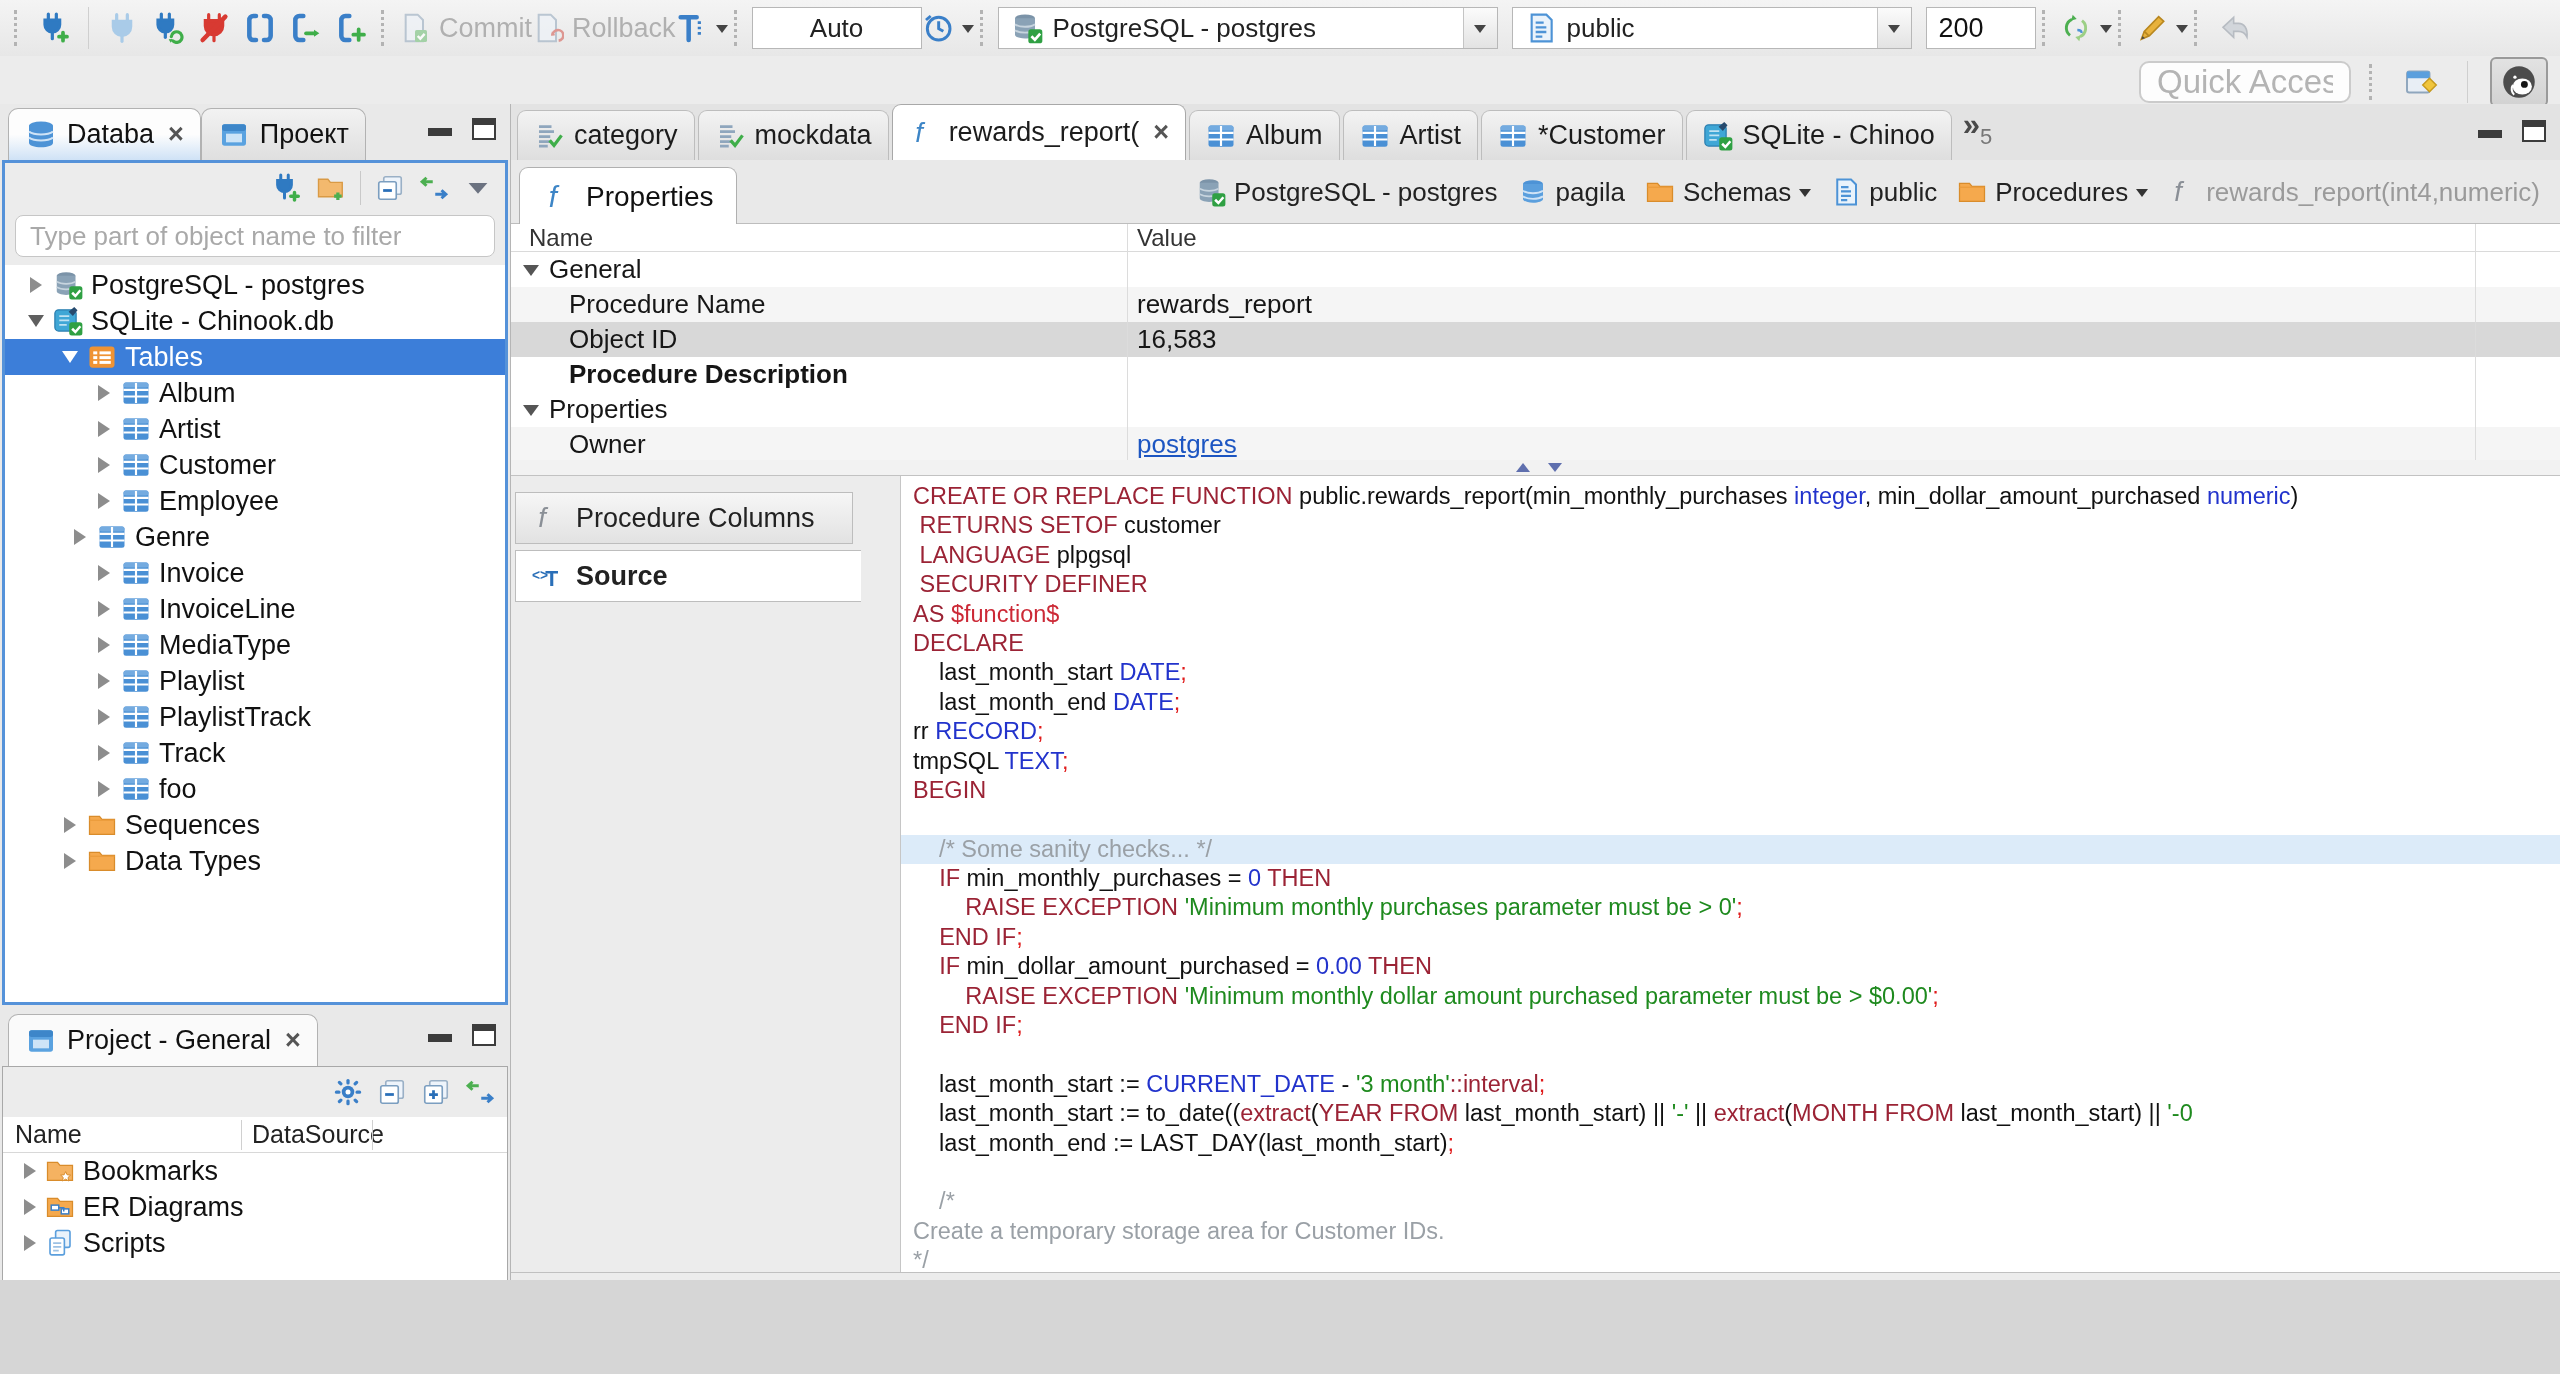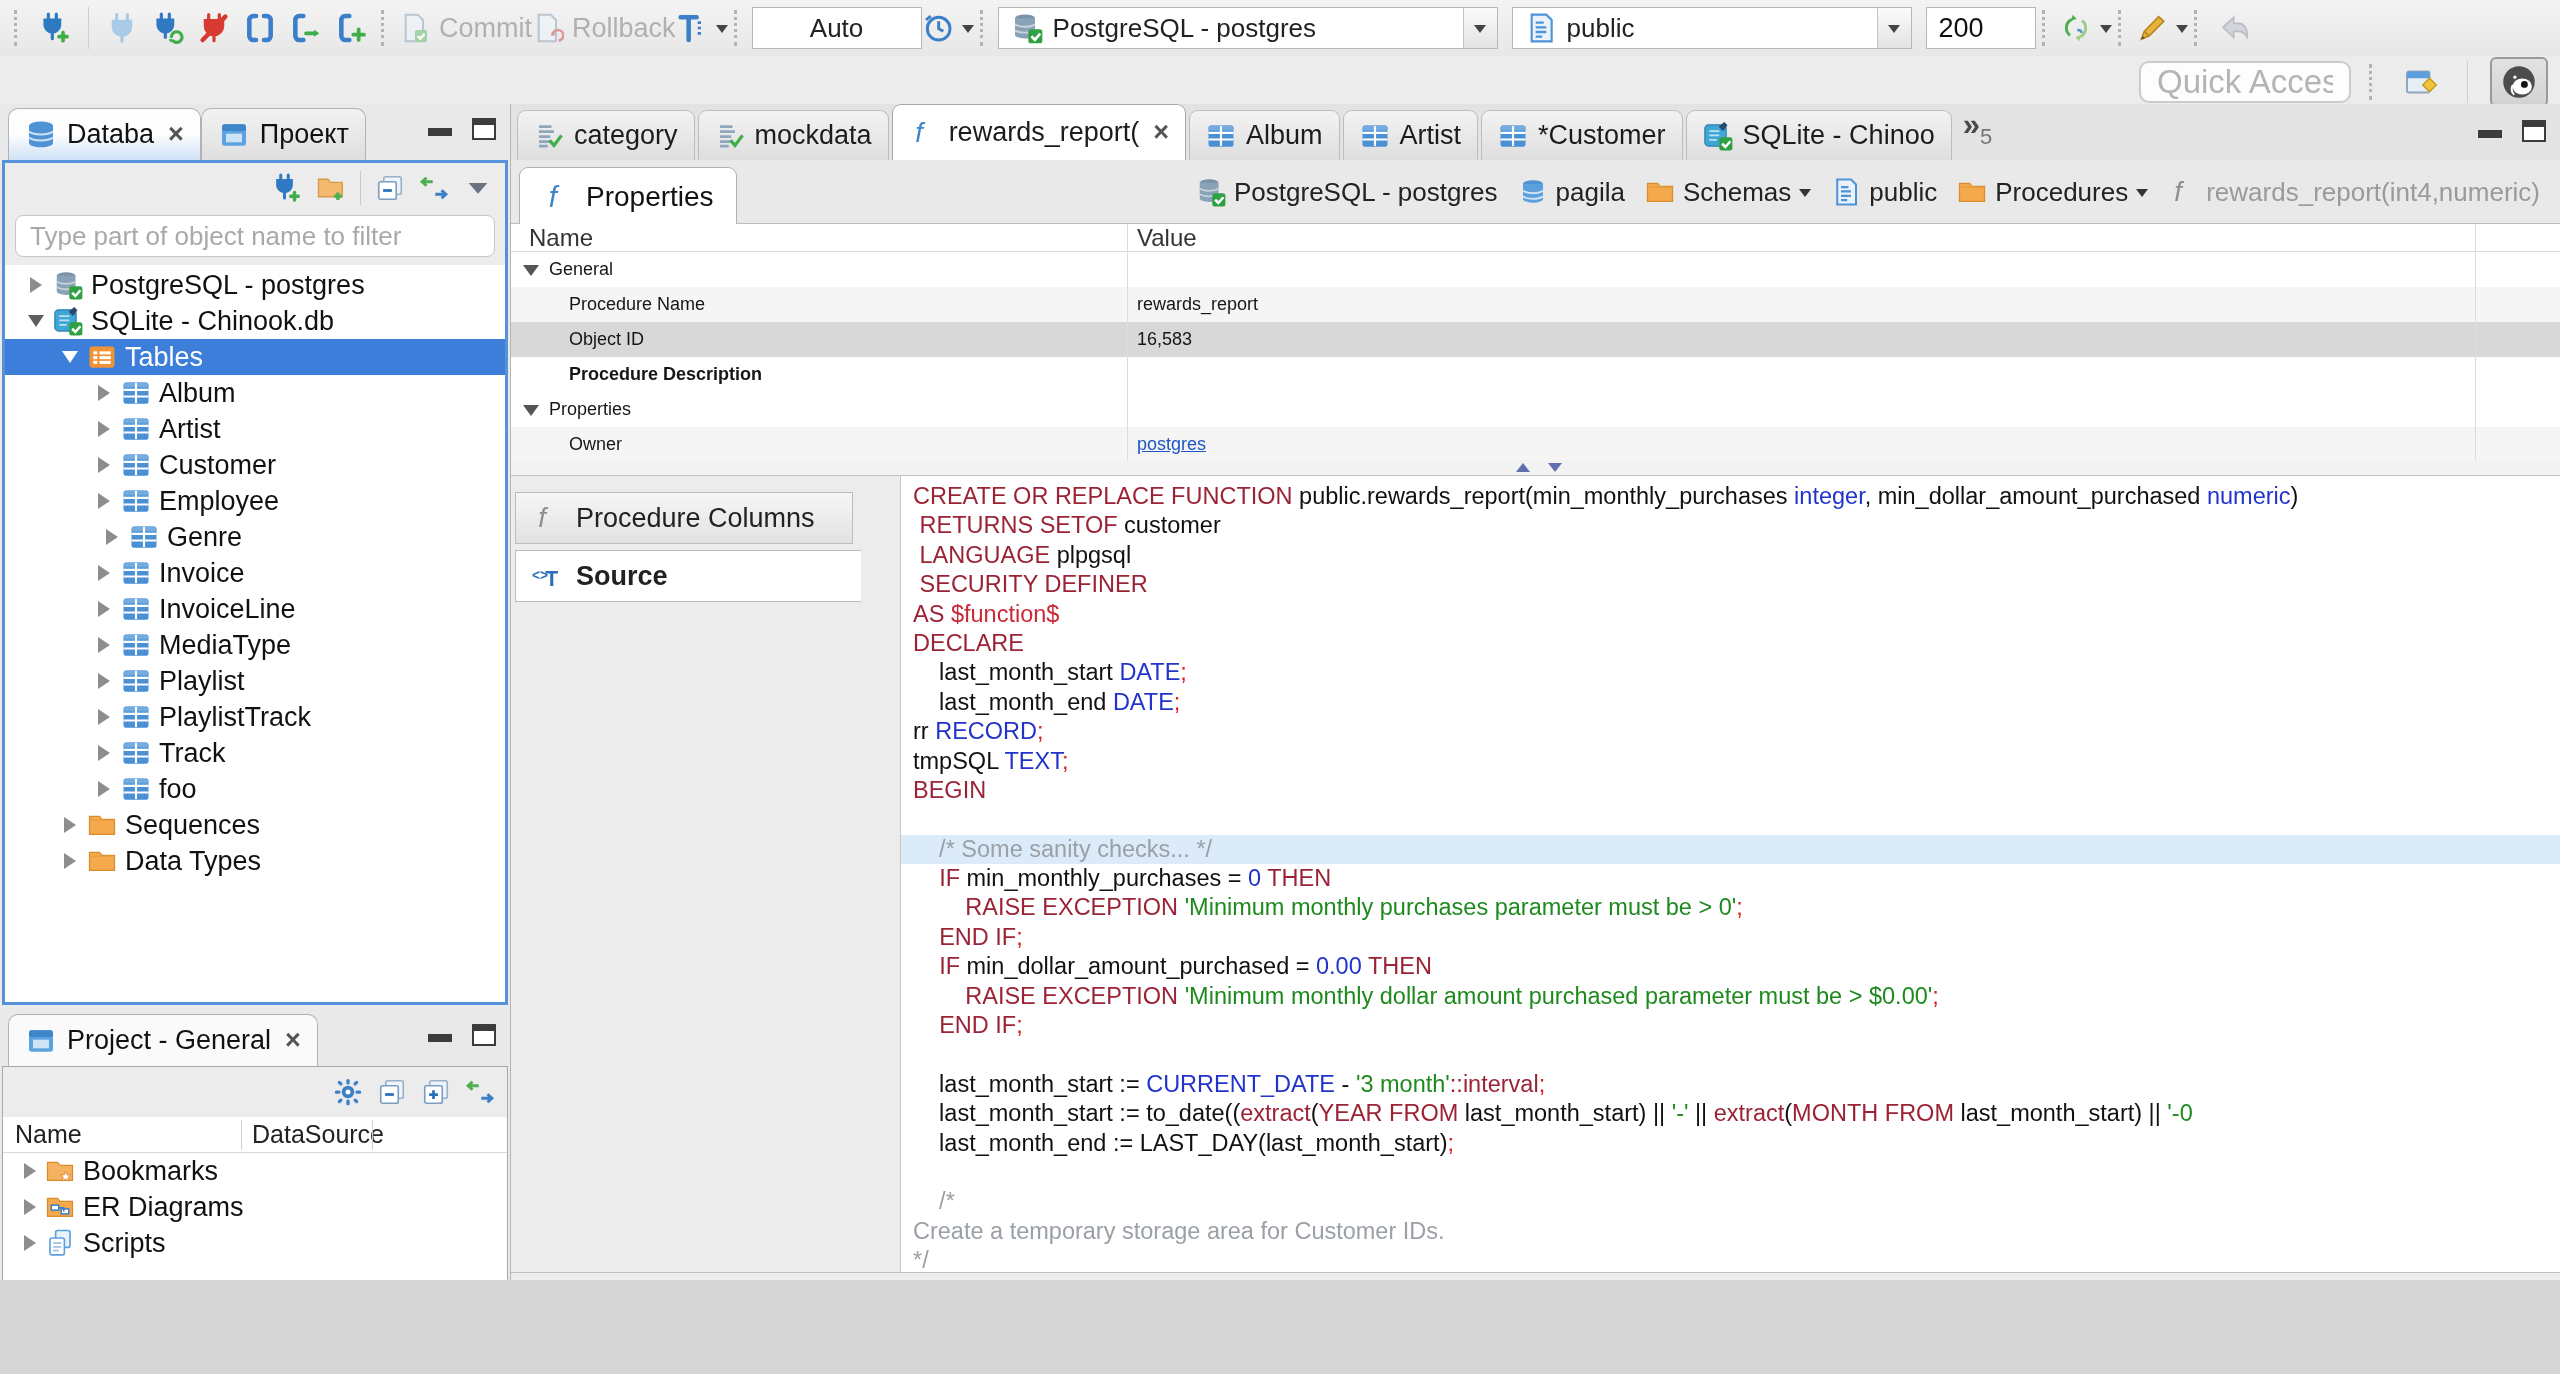--- a/index.html
+++ b/index.html
@@ -99,21 +99,21 @@
   .crumb{display:flex;align-items:center;gap:8px;padding:0 6px;}
   .crumb.muted{color:#9a9a9a;}
   .crumb .ic svg{width:30px;height:30px;}
   .ccaret{width:0;height:0;border:6px solid transparent;border-top:8px solid #333;margin-top:8px;}
 
   #grid{position:relative;height:236px;background:#fff;}
   #ghead{height:28px;display:flex;align-items:center;font-size:24px;color:#333;border-bottom:1px solid #dadada;}
   #ghead .h1{width:616px;padding-left:18px;}
   #ghead .h2{padding-left:10px;}
   .gline{position:absolute;top:0;bottom:0;width:1px;background:#dcdcdc;}
-  .grow{height:35px;display:flex;align-items:center;font-size:18px;color:#161616;position:relative;}
+  .grow{height:35px;display:flex;align-items:center;font-size:26px;color:#161616;position:relative;}
   .grow.shade{background:#f5f5f5;}
   .grow.sel{background:#d8d8d8;}
   .gname{width:616px;display:flex;align-items:center;}
   .gname.child{padding-left:58px;}
   .gname.group{padding-left:12px;gap:10px;font-weight:500;}
   .garr{width:0;height:0;border:8px solid transparent;border-top:11px solid #555;margin-top:9px;}
   .gval{flex:1;padding-left:10px;}
   .gval .link{color:#1d56c2;text-decoration:underline;}
   .bold{font-weight:bold;}
 
@@ -519,21 +519,21 @@
             </span>
             <span class="ic">
               <svg viewBox="0 0 24 24">
                 <rect x="2" y="3.5" width="20" height="17" rx="2" fill="#4a90d5"></rect>
                 <rect x="2" y="3.5" width="20" height="4" rx="2" fill="#74abe0"></rect>
                 <path d="M2 9.5h20M2 14.8h20M12 4v16" stroke="#fff" stroke-width="1.7"></path>
               </svg>
             </span>
             <span>Employee</span>
           </div>
-          <div class="trow" style="padding-left: 92px;">
+          <div class="trow" style="padding-left: 60px;">
             <span class="arrbox">
               <span class="arr r"></span>
             </span>
             <span class="ic">
               <svg viewBox="0 0 24 24">
                 <rect x="2" y="3.5" width="20" height="17" rx="2" fill="#4a90d5"></rect>
                 <rect x="2" y="3.5" width="20" height="4" rx="2" fill="#74abe0"></rect>
                 <path d="M2 9.5h20M2 14.8h20M12 4v16" stroke="#fff" stroke-width="1.7"></path>
               </svg>
             </span>

